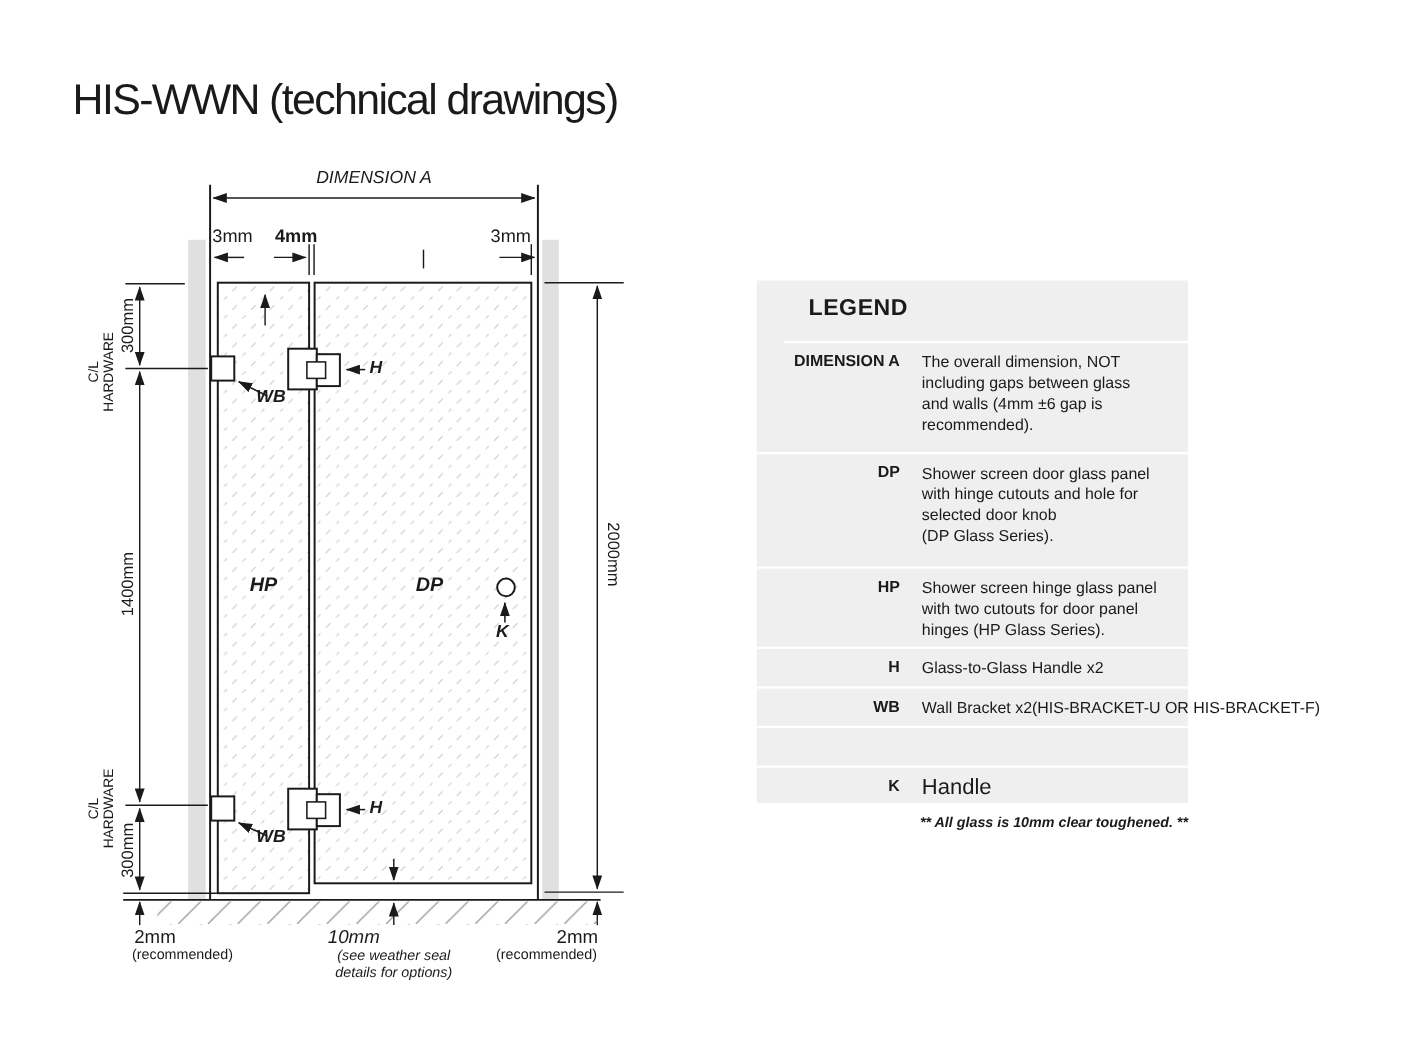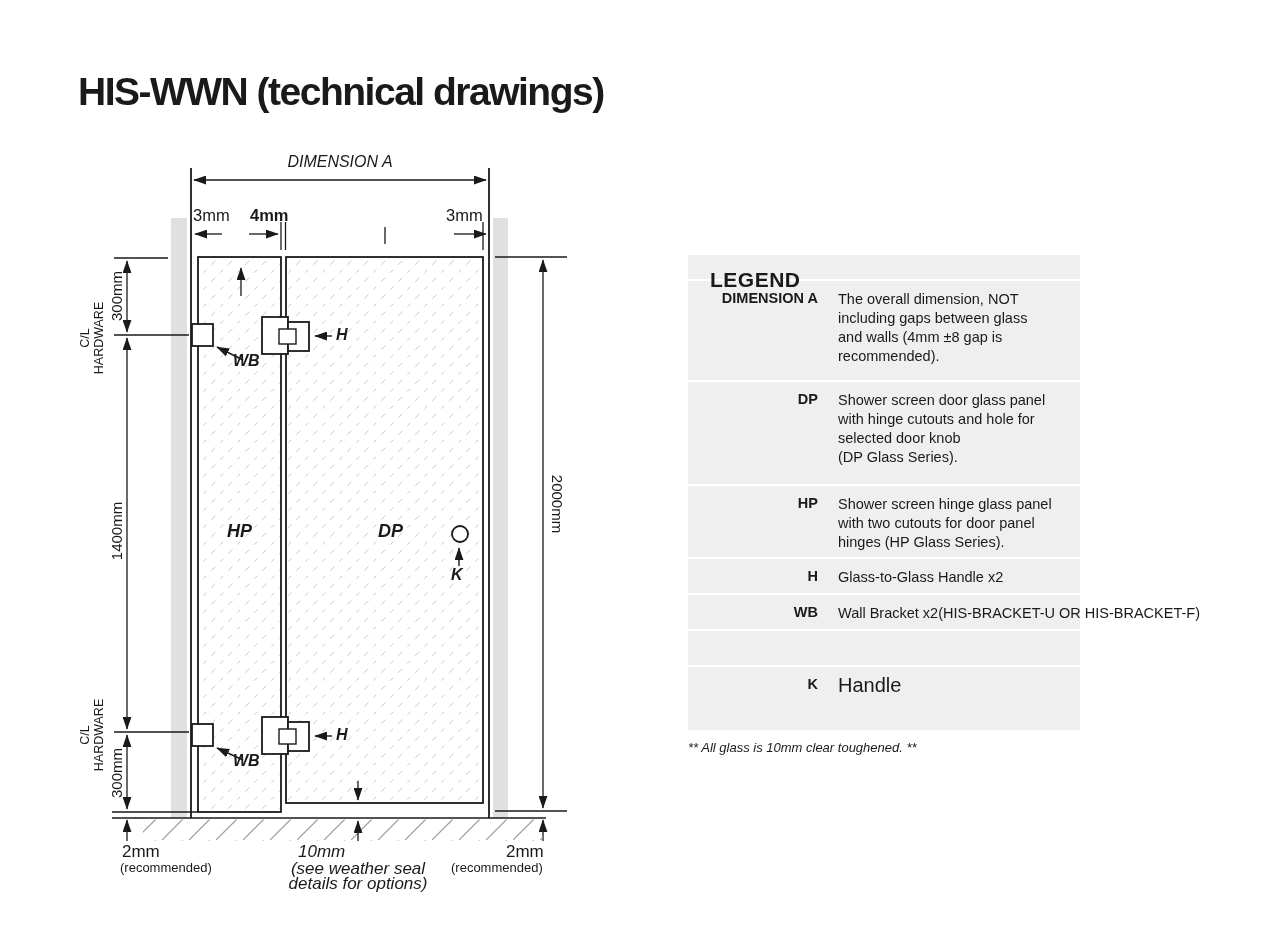--- a/index.html
+++ b/index.html
@@ -4,33 +4,33 @@
 <style>
   html,body{margin:0;padding:0;background:#fff;}
   #page{position:relative;width:1285px;height:944px;background:#ffffff;overflow:hidden;
         font-family:"Liberation Sans",sans-serif;color:#1a1a1a;}
   .lbl{position:absolute;color:#1a1a1a;white-space:nowrap;}
   .multiline{white-space:pre-line;}
   .rot-ccw{transform:translate(-50%,-50%) rotate(-90deg);}
   .rot-cw{transform:translate(-50%,-50%) rotate(90deg);}
   .ital{font-style:italic;}
   .bold{font-weight:bold;}
-  #title{left:78px;top:70px;font-size:39px;font-weight:bold;letter-spacing:-1.5px;}
+  #title{left:66px;top:70px;font-size:39px;font-weight:normal;letter-spacing:-1.5px;}
   svg{position:absolute;left:0;top:0;pointer-events:none;}
   
   #legend{position:absolute;left:688px;top:255px;width:392px;height:475px;background:#efefef;box-sizing:border-box;}
-  .lg-header{height:26px;box-sizing:border-box;border-bottom:2px solid #ffffff;}
+  .lg-header{height:57px;box-sizing:border-box;border-bottom:2px solid #ffffff;margin-left:25px;}
   .lg-title{padding:13px 0 0 22px;font-size:21px;font-weight:bold;letter-spacing:.5px;}
   .lg-row{display:flex;box-sizing:border-box;border-bottom:2px solid #ffffff;}
   .lg-row.last{border-bottom:none;}
   .lg-term{width:130px;text-align:right;font-weight:bold;font-size:14.5px;padding-top:9px;flex:none;}
   .lg-desc{margin-left:20px;width:222px;font-size:14.5px;line-height:19px;padding-top:9px;}
   .lg-desc.nowrap{white-space:nowrap;width:auto;overflow:visible;}
-  #footnote{position:absolute;left:688px;top:740px;width:392px;text-align:left;
-            font-size:13px;font-style:italic;}
+  #footnote{position:absolute;left:688px;top:740px;width:392px;text-align:right;
+            font-size:13px;font-style:italic;font-weight:bold;}
 </style>
 </head>
 <body>
 
 <div id="page">
 
   <div id="title" class="lbl">HIS-WWN (technical drawings)</div>
 
   <svg width="1285" height="944" viewBox="0 0 1285 944">
     <defs>
@@ -120,21 +120,21 @@
   <div class="lbl rot-ccw multiline" style="left:92px;top:735px;font-size:12.5px;line-height:14px;text-align:center;">C/L
 HARDWARE</div>
   <div class="lbl rot-ccw" style="left:116px;top:773px;font-size:15px;">300mm</div>
 
   <div class="lbl rot-cw" style="left:557px;top:504px;font-size:15px;">2000mm</div>
 
   <div class="lbl" style="left:122px;top:842px;font-size:17px;">2mm</div>
   <div class="lbl" style="left:120px;top:860px;font-size:13px;">(recommended)</div>
 
   <div class="lbl ital" style="left:298px;top:842px;width:120px;text-align:left;font-size:17px;">10mm</div>
-  <div class="lbl ital multiline" style="left:268px;top:861px;width:180px;text-align:center;font-size:17px;line-height:15px;font-style:italic;">(see weather seal
+  <div class="lbl ital multiline" style="left:268px;top:861px;width:180px;text-align:center;font-size:13px;line-height:15px;font-style:italic;">(see weather seal
 details for options)</div>
 
   <div class="lbl" style="left:506px;top:842px;font-size:17px;">2mm</div>
   <div class="lbl" style="left:451px;top:860px;font-size:13px;">(recommended)</div>
 
   <div class="lbl bold ital" style="left:227px;top:521px;font-size:18px;">HP</div>
   <div class="lbl bold ital" style="left:378px;top:521px;font-size:18px;">DP</div>
   <div class="lbl bold ital" style="left:336px;top:326px;font-size:16px;">H</div>
   <div class="lbl bold ital" style="left:336px;top:726px;font-size:16px;">H</div>
   <div class="lbl bold ital" style="left:233px;top:352px;font-size:16px;">WB</div>
@@ -142,21 +142,21 @@
   <div class="lbl bold ital" style="left:451px;top:566px;font-size:16px;">K</div>
 
   <div id="legend">
     <div class="lg-header">
       <div class="lg-title">LEGEND</div>
     </div>
     <div class="lg-row" style="height:101px;">
       <div class="lg-term">DIMENSION A</div>
       <div class="lg-desc multiline">The overall dimension, NOT
 including gaps between glass
-and walls (4mm ±8 gap is
+and walls (4mm ±6 gap is
 recommended).</div>
     </div>
     <div class="lg-row" style="height:104px;">
       <div class="lg-term">DP</div>
       <div class="lg-desc multiline">Shower screen door glass panel
 with hinge cutouts and hole for
 selected door knob
 (DP Glass Series).</div>
     </div>
     <div class="lg-row" style="height:73px;">

